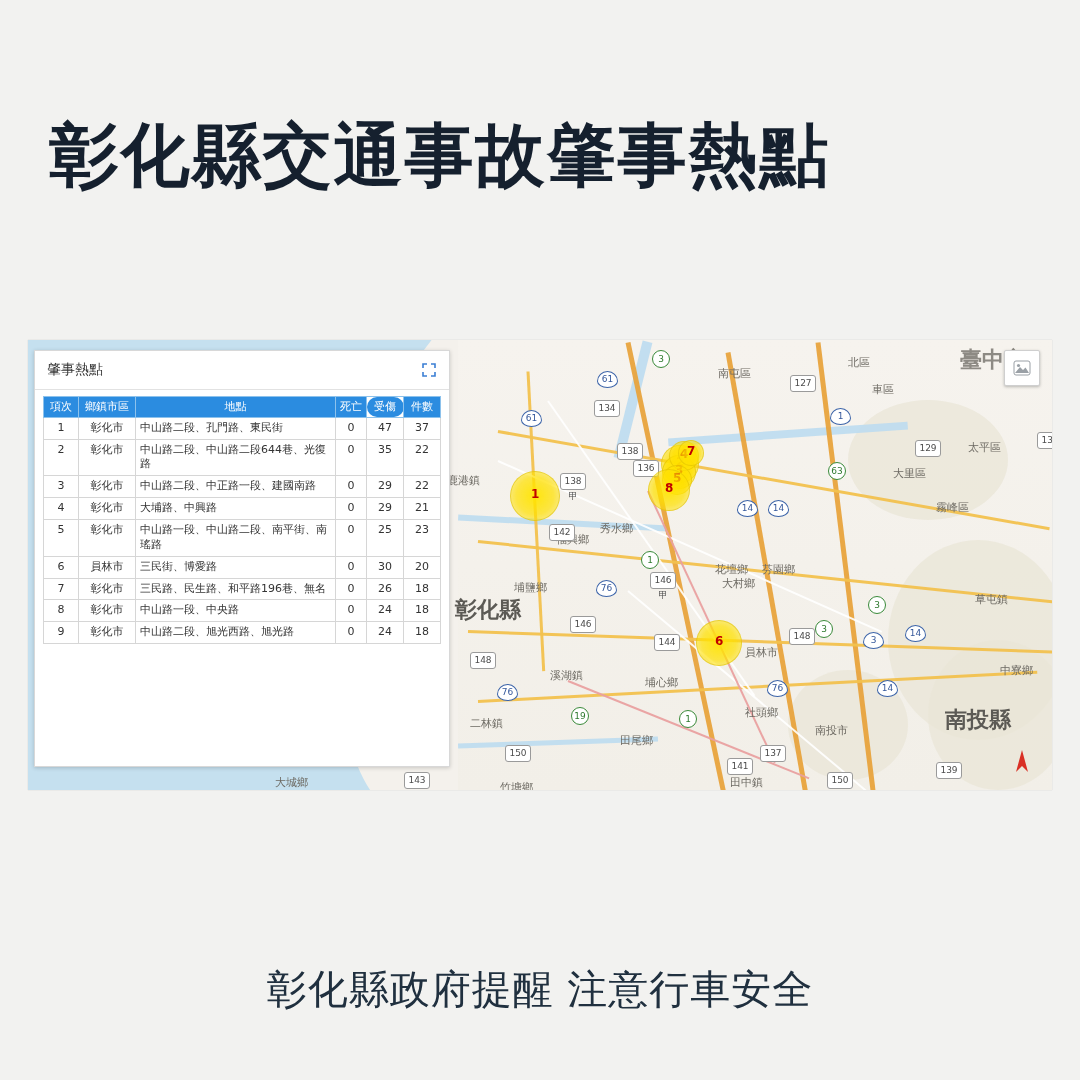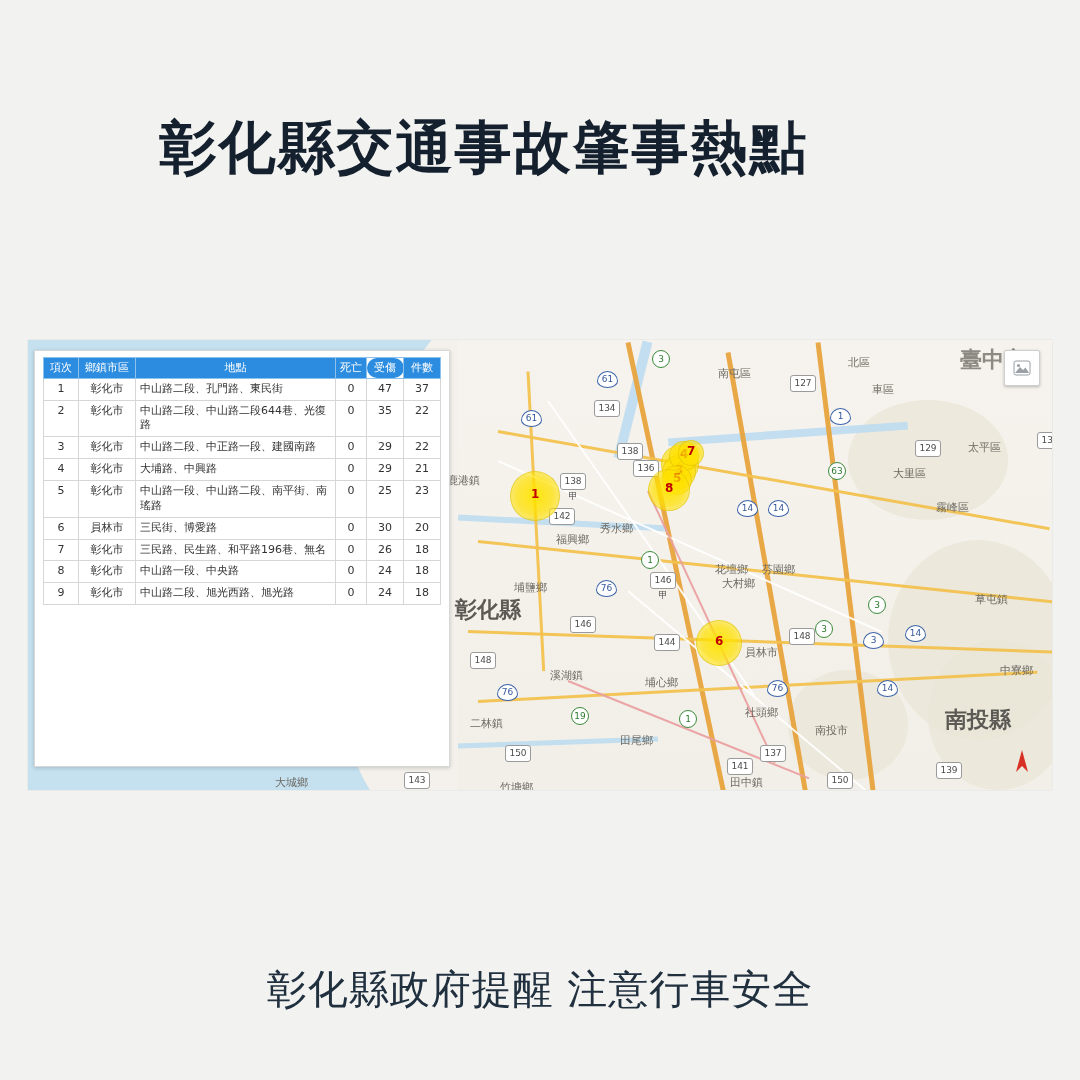--- a/index.html
+++ b/index.html
@@ -15,26 +15,25 @@
     position: relative;
   }
 
   
   .page-title {
     position: absolute;
     top: 110px;
     left: 0;
     width: 880px;
     text-align: center;
-    font-size: 57px;
+    font-size: 69px;
     font-weight: bold;
     color: #15202e;
     letter-spacing: 2px;
     font-family: "DejaVu Sans", sans-serif;
-    padding-left: 44px;
   }
 
   .page-footer {
     position: absolute;
     top: 962px;
     left: 0;
     width: 1080px;
     text-align: center;
     font-size: 40px;
     color: #20303f;
@@ -318,21 +317,21 @@
         <div class="shield blue" style="left: 802px; top: 68px;">1</div>
         <div class="shield blue" style="left: 493px; top: 70px;">61</div>
         <div class="shield" style="left: 887px; top: 100px; width: 24px;">129</div>
         <div class="shield" style="left: 1009px; top: 92px; width: 24px;">136</div>
         <div class="shield" style="left: 589px; top: 103px; width: 24px;">138</div>
         <div class="shield" style="left: 605px; top: 120px; width: 24px;">136</div>
         <div class="shield oval" style="left: 800px; top: 122px;">63</div>
         <div class="shield" style="left: 532px; top: 133px; width: 24px;">138甲</div>
         <div class="shield blue" style="left: 709px; top: 160px;">14</div>
         <div class="shield blue" style="left: 740px; top: 160px;">14</div>
-        <div class="shield" style="left: 521px; top: 168px; width: 24px; text-align: center;">142</div>
+        <div class="shield" style="left: 521px; top: 184px; width: 24px; text-align: center;">142</div>
         <div class="shield oval" style="left: 613px; top: 211px;">1</div>
         <div class="shield blue" style="left: 568px; top: 240px;">76</div>
         <div class="shield" style="left: 622px; top: 232px; width: 24px;">146甲</div>
         <div class="shield oval" style="left: 840px; top: 256px;">3</div>
         <div class="shield" style="left: 542px; top: 276px; width: 24px;">146</div>
         <div class="shield" style="left: 626px; top: 294px; width: 24px;">144</div>
         <div class="shield" style="left: 761px; top: 288px; width: 24px;">148</div>
         <div class="shield oval" style="left: 787px; top: 280px;">3</div>
         <div class="shield blue" style="left: 877px; top: 285px;">14</div>
         <div class="shield blue" style="left: 835px; top: 292px;">3</div>
@@ -375,20 +374,31 @@
     </div>
 
     <div style="position:absolute;right:20px;bottom:10px;">
       <svg width="20" height="28" viewBox="0 0 20 28" aria-hidden="true">
         <polygon points="10,2 16,24 10,18 4,24" fill="#d93025"></polygon>
       </svg>
     </div>
   </div>
 
   <div class="panel">
+    <div class="panel-head">
+      <span class="panel-title">肇事熱點</span>
+      <span class="expand-icon">
+        <svg width="16" height="16" viewBox="0 0 16 16" aria-hidden="true">
+          <path d="M2 6 V2 H6" fill="none" stroke="#3b7fd4" stroke-width="1.6"></path>
+          <path d="M14 6 V2 H10" fill="none" stroke="#3b7fd4" stroke-width="1.6"></path>
+          <path d="M2 10 V14 H6" fill="none" stroke="#3b7fd4" stroke-width="1.6"></path>
+          <path d="M14 10 V14 H10" fill="none" stroke="#3b7fd4" stroke-width="1.6"></path>
+        </svg>
+      </span>
+    </div>
     <div class="panel-body">
       <table class="hot">
         <thead>
           <tr>
             <th class="col-no">項次</th>
             <th class="col-town">鄉鎮市區</th>
             <th class="col-loc">地點</th>
             <th class="col-die">死亡</th>
             <th class="col-hurt">受傷</th>
             <th class="col-cnt">件數</th>

